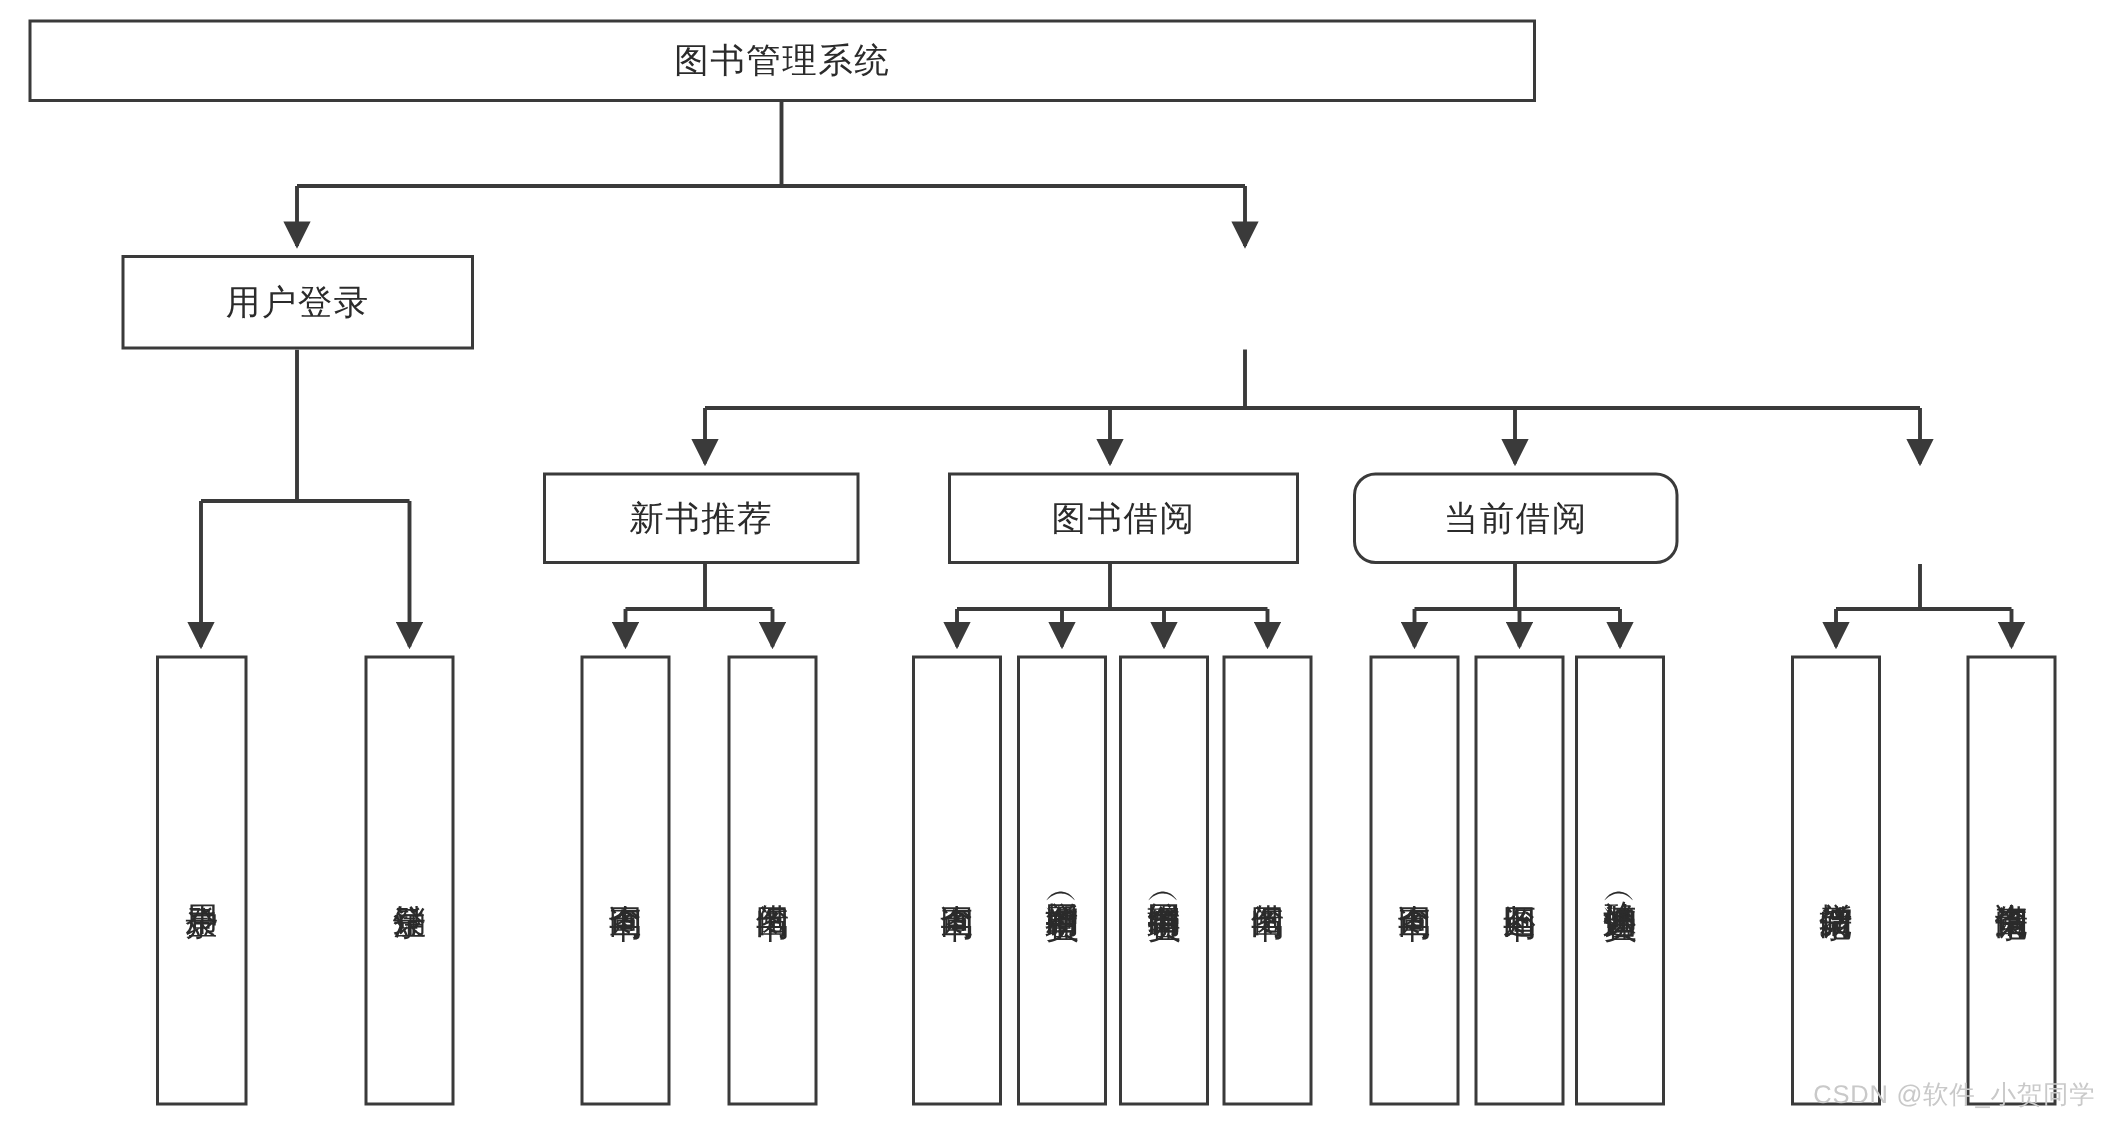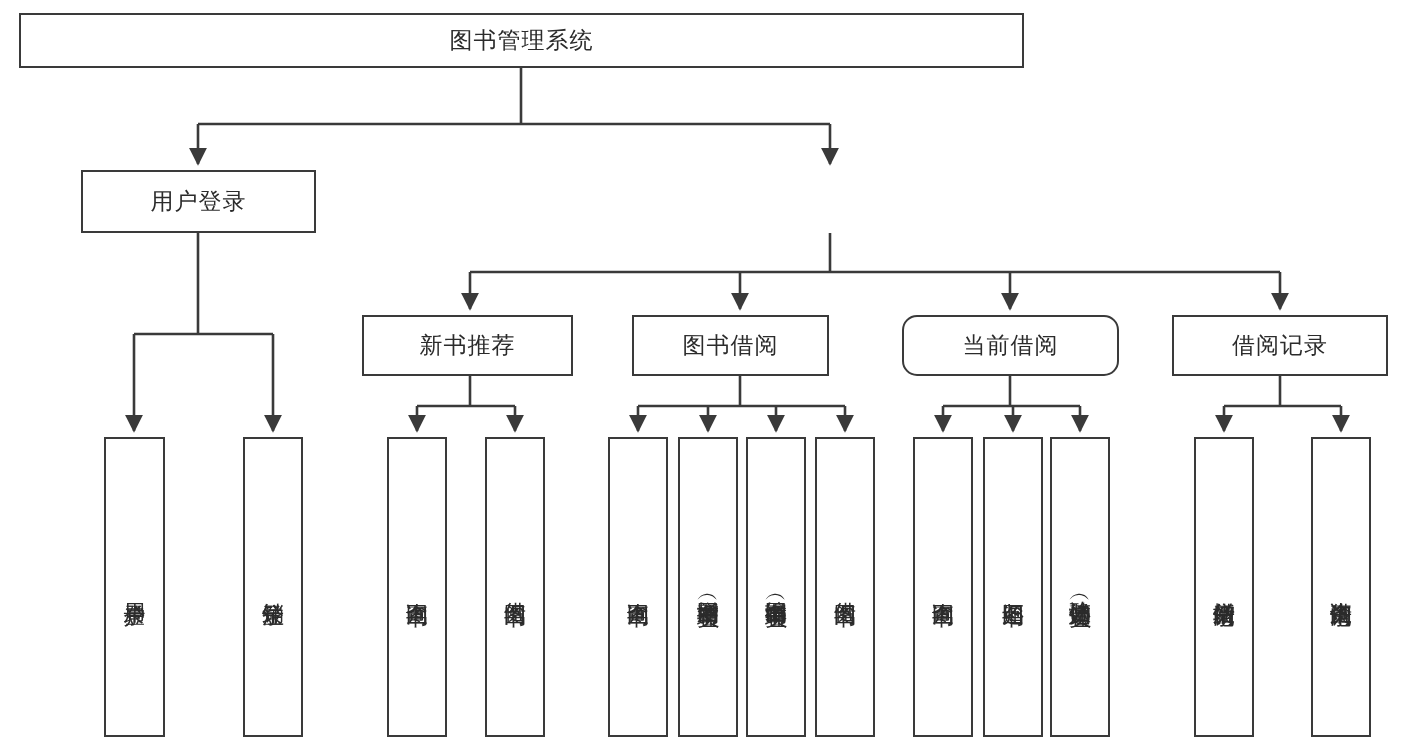--- a/index.html
+++ b/index.html
@@ -125,28 +125,25 @@
     <span>图书管理系统</span>
   </div>
 
   <div class="node h" style="left:81px; top:170px; width:235px; height:63px;">
     <span>用户登录</span>
   </div>
 
   <div class="node h" style="left:362px; top:315px; width:211px; height:61px;">
     <span>新书推荐</span>
   </div>
-  <div class="node h" style="left:632px; top:315px; width:197px; height:61px;">
+  <div class="node h" style="left:632px; top:315px; width:234px; height:61px;">
     <span>图书借阅</span>
   </div>
   <div class="node h" style="left:902px; top:315px; width:217px; height:61px;border-radius:15px;">
     <span>当前借阅</span>
-  </div>
-  <div class="node h" style="left:1172px; top:315px; width:216px; height:61px;">
-    <span>借阅记录</span>
   </div>
 
   <div class="node v" style="left:104px; top:437px; width:61px; height:300px;">
     <span class="vtext">用户登录</span>
   </div>
   <div class="node v" style="left:243px; top:437px; width:60px; height:300px;">
     <span class="vtext">注销登录</span>
   </div>
 
   <div class="node v" style="left:387px; top:437px; width:60px; height:300px;">
@@ -179,14 +176,15 @@
     <span class="vtext">确认归还（管理员）</span>
   </div>
 
   <div class="node v" style="left:1194px; top:437px; width:60px; height:300px;">
     <span class="vtext">新增借阅记录</span>
   </div>
   <div class="node v" style="left:1311px; top:437px; width:60px; height:300px;">
     <span class="vtext">查询借阅记录</span>
   </div>
 
+  <div class="watermark">CSDN @软件_小贺同学</div>
 
 </div>
 
 </body></html>

